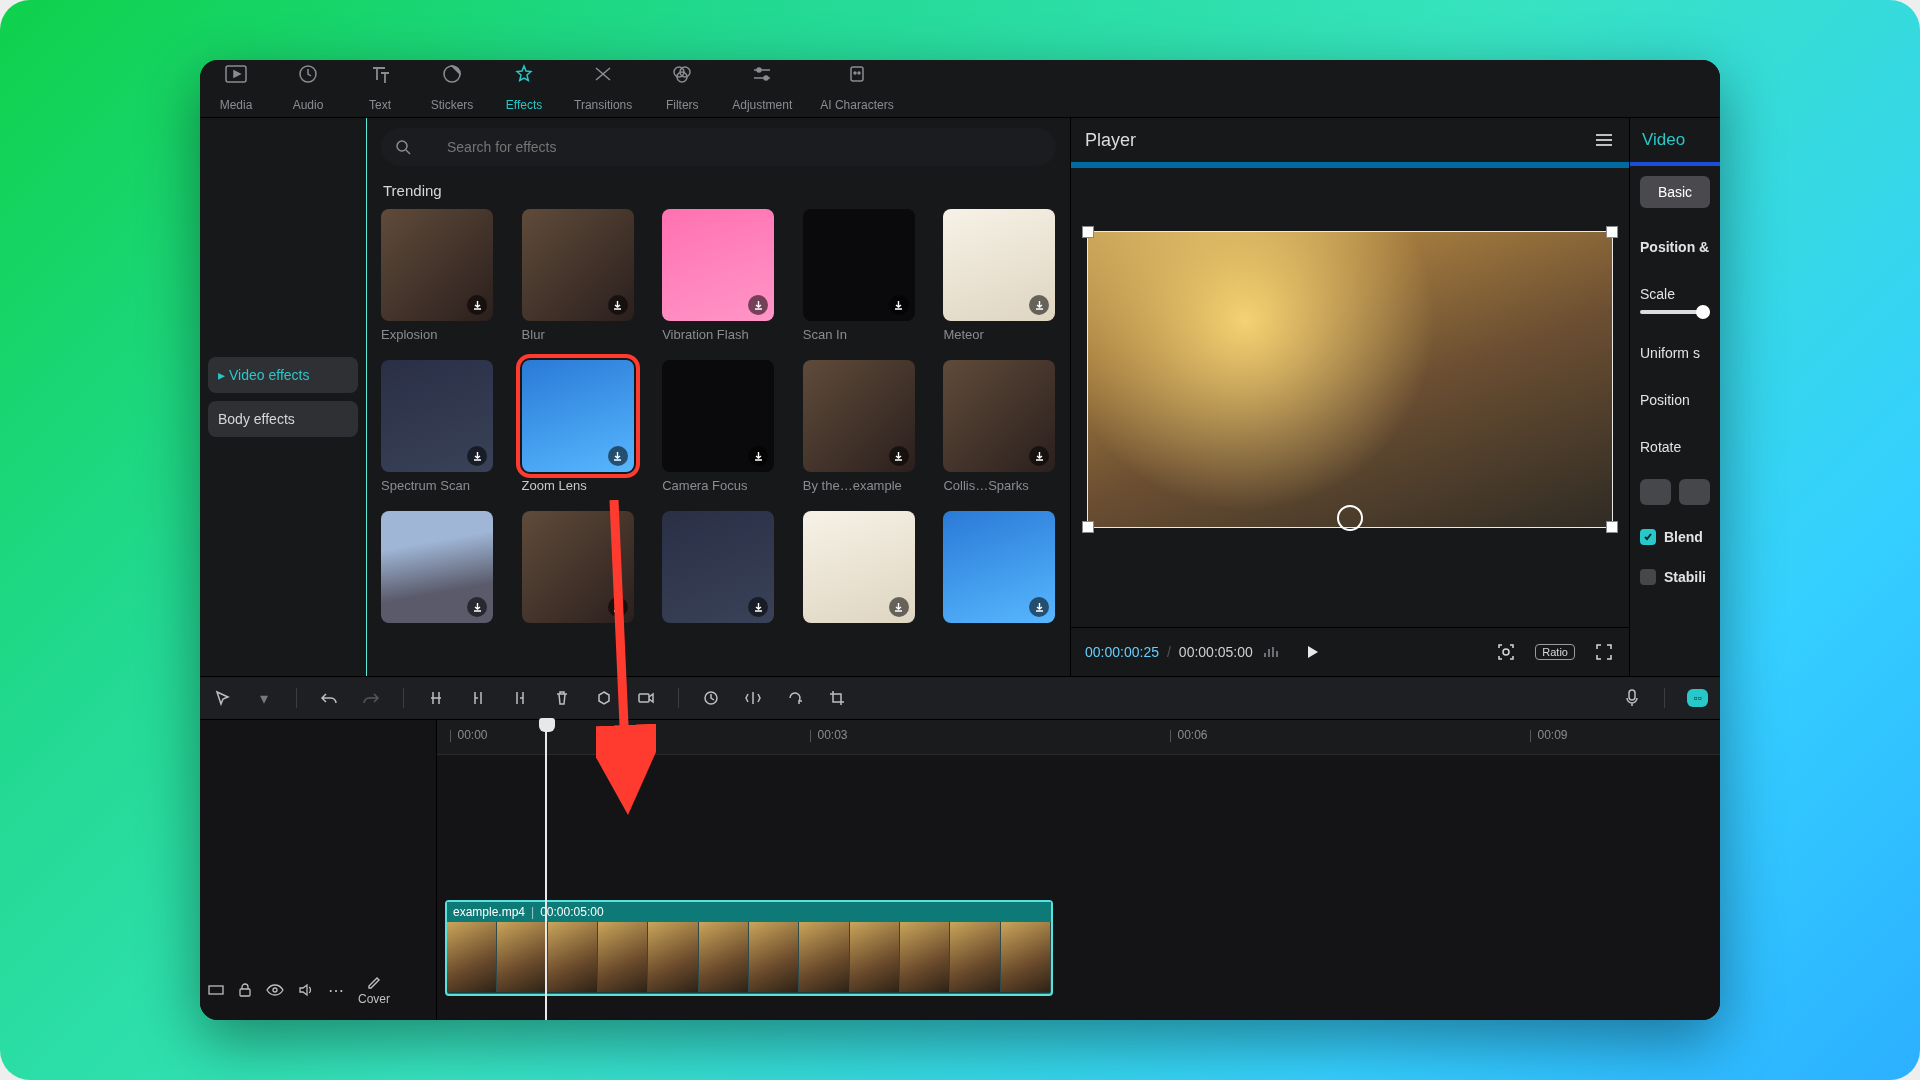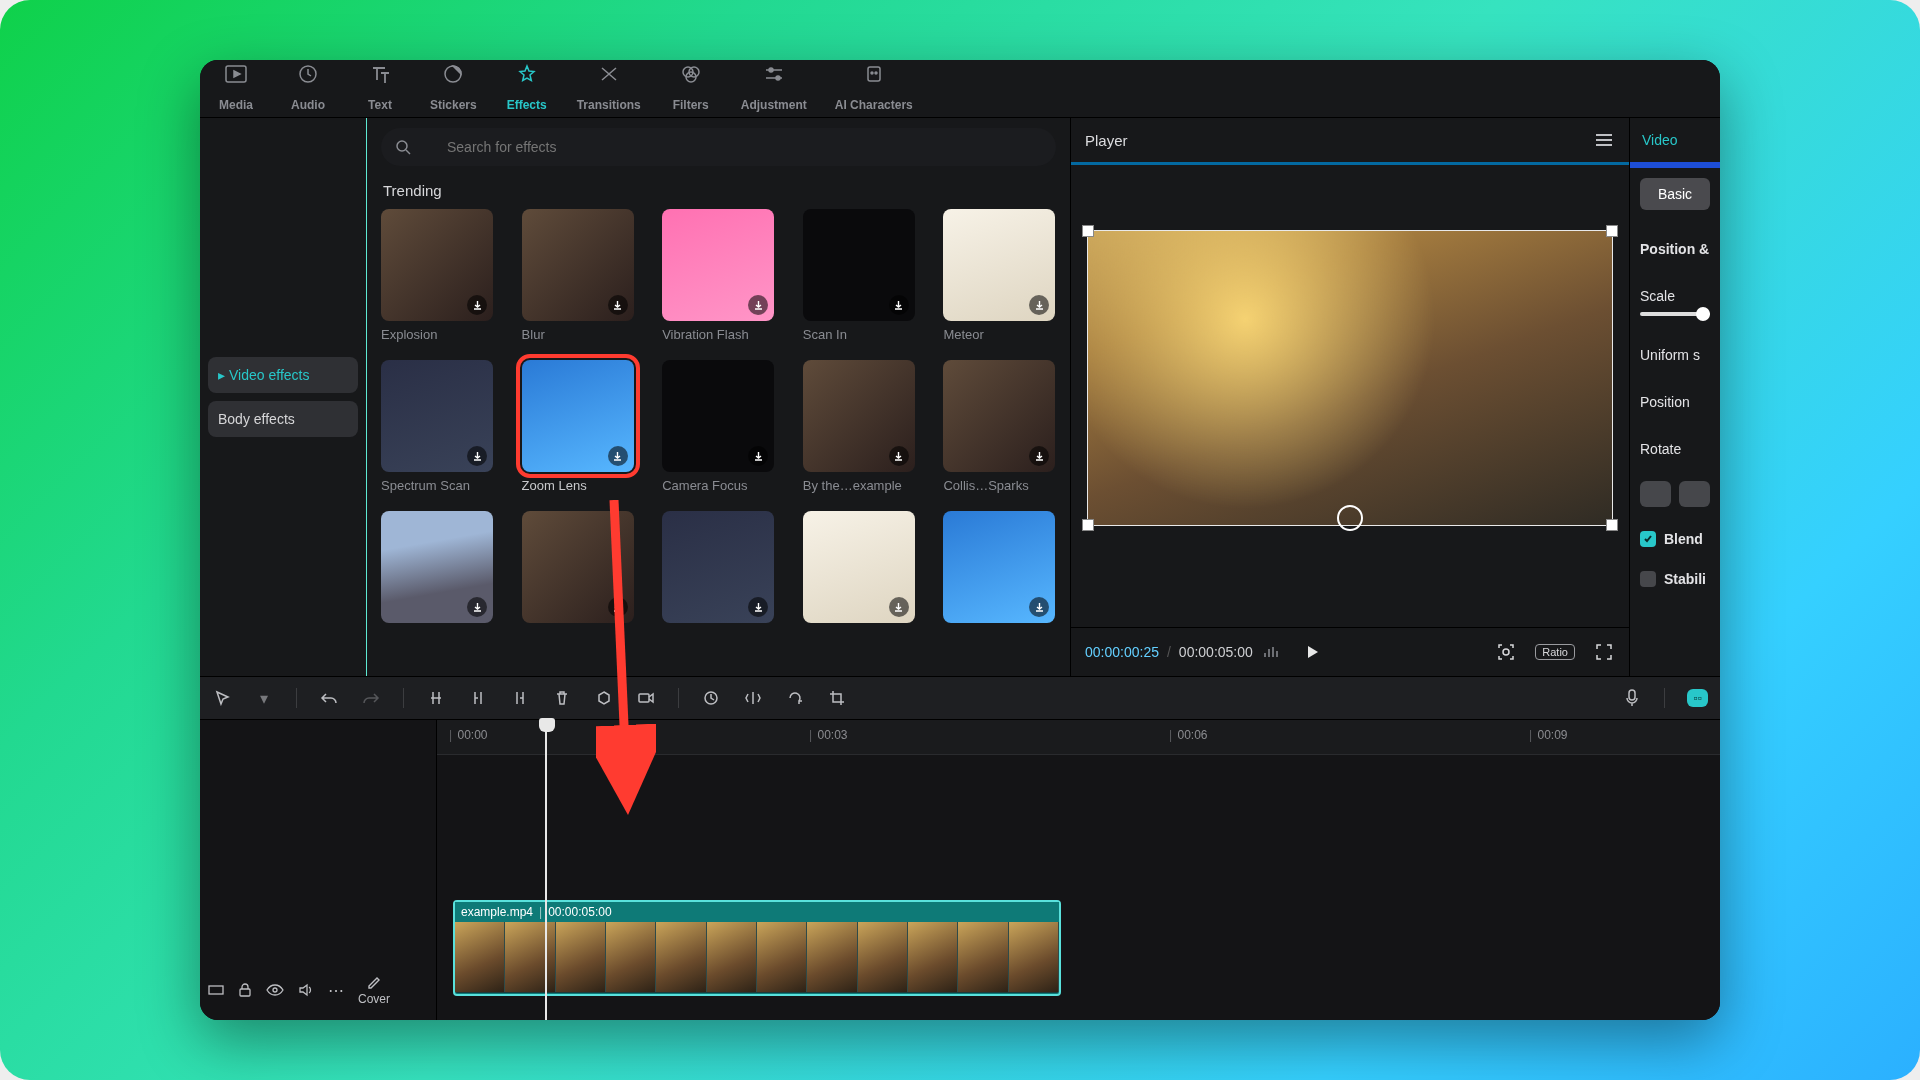--- a/index.html
+++ b/index.html
@@ -47,21 +47,20 @@
     background:var(--panel-dark);
     border-bottom:1px solid #000;
   }
   .navitem{
     display:flex;flex-direction:column;align-items:center;justify-content:center;
     gap:15px;
     color:var(--text-dim);
     font-size:12px;
     cursor:pointer;
     min-width:44px;
-    font-weight:bold;
   }
   .navitem.active{color:var(--accent);}
   .navicon{width:22px;height:18px;display:flex;align-items:center;justify-content:center;}
 
   
   .main{
     flex:1;display:flex;min-height:0;
   }
   
   .filters{
@@ -133,22 +132,22 @@
 
   
   .player{
     width:558px;background:var(--panel-dark);
     display:flex;flex-direction:column;
     border-right:1px solid #000;
   }
   .player-head{
     display:flex;align-items:center;justify-content:space-between;
     padding:0 14px;height:44px;
-    border-bottom:3px solid #0369a1;
-    font-size:15px;color:#dcdcdf;
+    border-bottom:6px solid #0369a1;
+    font-size:18px;color:#dcdcdf;
   }
   .player-body{flex:1;display:flex;align-items:center;justify-content:center;padding:16px;position:relative;}
   .preview{
     width:100%;aspect-ratio:16/9;
     background:
       radial-gradient(circle at 30% 30%,rgba(255,220,120,.9),transparent 45%),
       linear-gradient(160deg,#caa55a 0%,#a27a3e 25%,#6c4f32 55%,#2f2b24 100%);
     border:1px solid #e9e9e9;
     position:relative;
   }
@@ -170,21 +169,21 @@
   .pcontrols{display:flex;align-items:center;gap:18px;color:#d7d7da;}
   .picon{display:flex;align-items:center;justify-content:center;width:22px;height:22px;cursor:pointer;}
   .ratio{border:1px solid #9a9b9f;border-radius:4px;padding:1px 6px;font-size:11px;}
 
   
   .inspect{
     width:90px;min-width:90px;background:var(--panel-dark);
     display:flex;flex-direction:column;
     font-size:14px;color:#e3e3e6;
   }
-  .inspect-head{height:44px;display:flex;align-items:center;padding:0 12px;border-bottom:6px solid #1d4ed8;color:var(--accent);font-size:14px;}
+  .inspect-head{height:44px;display:flex;align-items:center;padding:0 12px;border-bottom:4px solid #1d4ed8;color:var(--accent);font-size:17px;}
   .inspect-body{padding:10px;display:flex;flex-direction:column;gap:24px;}
   .chipbtn{background:#4a4a4e;border-radius:6px;padding:8px;text-align:center;color:#fff;}
   .irow{display:flex;flex-direction:column;gap:8px;margin-top:7px;}
   .slider{height:4px;border-radius:4px;background:#ddd;position:relative;}
   .slider .knob{position:absolute;right:0;top:-5px;width:14px;height:14px;border-radius:50%;background:#fff;}
   .chkline{display:flex;align-items:flex-start;gap:8px;}
   .chkline .box{width:16px;height:16px;border-radius:4px;background:#46474b;display:flex;align-items:center;justify-content:center;}
   .chkline .box.on{background:var(--accent);}
   .alignrow{display:flex;gap:8px;}
   .alignbtn{background:#46474b;border-radius:6px;width:32px;height:26px;}
@@ -215,21 +214,21 @@
   .coverbtn{display:flex;flex-direction:column;align-items:center;gap:2px;font-size:12px;color:#bfc0c4;cursor:pointer;}
   .tl-body{flex:1;position:relative;}
   .ruler{
     height:34px;border-bottom:1px solid #2a2b2e;display:flex;align-items:center;
     background:#1a1b1d;color:#8b8c90;font-size:12px;
     position:relative;
   }
   .rmark{position:absolute;top:8px;white-space:nowrap;}
   .rmark::before{content:"| ";color:#5a5b5e;margin-right:2px;}
   .clip{
-    position:absolute;top:180px;left:16px;width:604px;height:92px;
+    position:absolute;top:180px;left:8px;width:604px;height:92px;
     border:2px solid #59e1dc;border-radius:4px;background:#1c3a3a;
     box-shadow:0 0 0 1px #0e7a77 inset;
   }
   .clip-head{height:20px;background:#0e7a77;color:#fff;font-size:12px;display:flex;align-items:center;padding:0 6px;}
   .clip-head .vsep{margin:0 6px;color:rgba(255,255,255,.6);}
   .clip-strip{
     height:70px;display:flex;gap:0;
   }
   .clip-strip div{
     flex:1;

